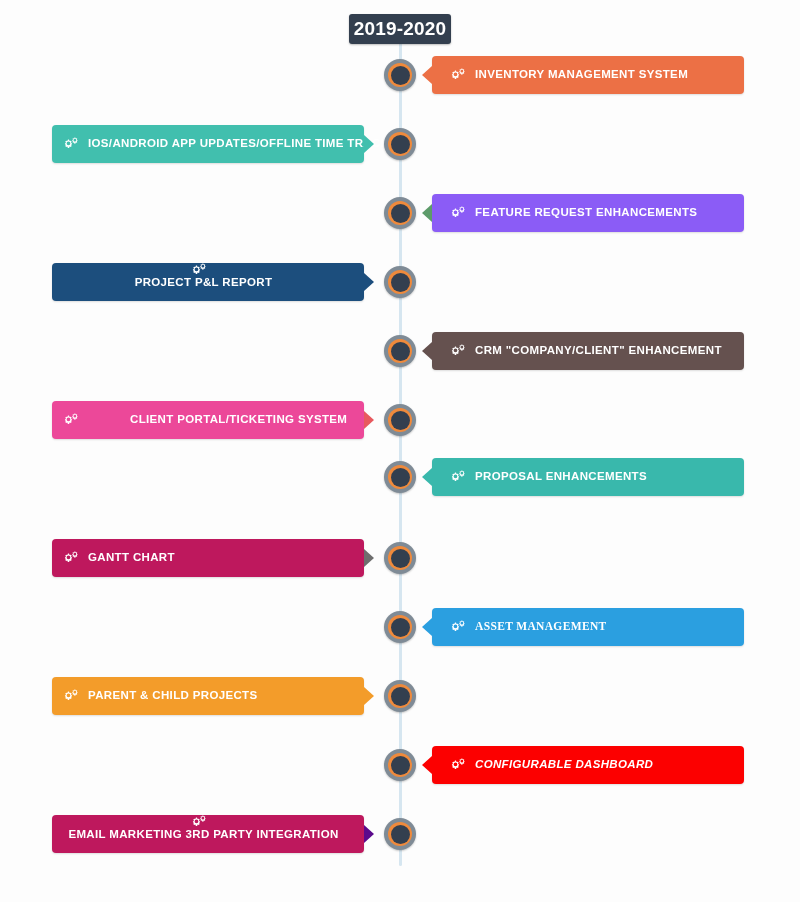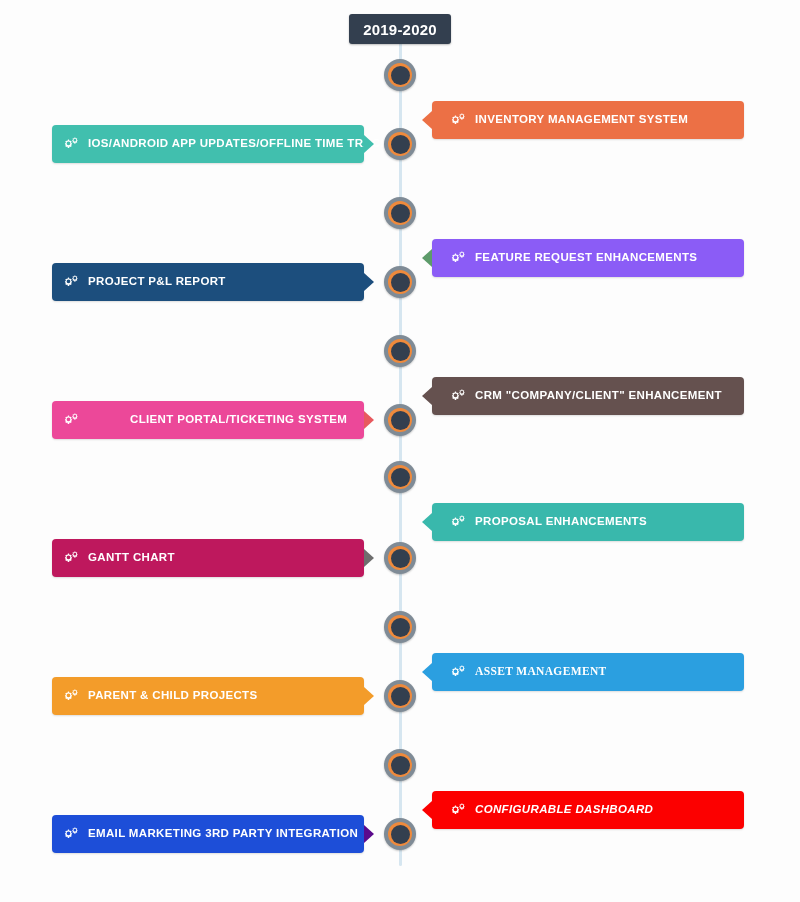--- a/index.html
+++ b/index.html
@@ -43,21 +43,21 @@
     background: #333f4f;
     border-radius: 3px;
     display: flex;
     align-items: center;
     justify-content: center;
     box-shadow: 0 1px 2px rgba(0,0,0,0.25);
     z-index: 6;
   }
   .period-badge-label {
     color: #ffffff;
-    font-size: 15px;
+    font-size: 19px;
     font-weight: bold;
     letter-spacing: 0.2px;
     white-space: nowrap;
     text-align: center;
   }
 
   
   .node {
     position: absolute;
     left: 384px;
@@ -111,21 +111,20 @@
     padding-left: 11px;
     padding-right: 20px;
     justify-content: flex-start;
   }
   .card.right {
     left: 432px;
     width: 312px;
     padding-left: 18px;
     padding-right: 6px;
     justify-content: flex-start;
-    margin-top: 45px;
   }
 
   
   .card.left::after {
     content: "";
     position: absolute;
     right: -10px;
     top: 10px;
     width: 0;
     height: 0;
@@ -215,21 +214,21 @@
             </svg>
           </span>
           <span class="card-label">FEATURE REQUEST ENHANCEMENTS</span>
         </div>
         <div class="node" style="top: 3px;">
           <div class="node-ring"></div>
           <div class="node-core"></div>
         </div>
       </div>
       <div class="row" style="top: 263px;">
-        <div class="card left" style="background: rgb(28, 78, 125); color: rgb(28, 78, 125);">
+        <div class="card left" style="background: rgb(28, 78, 125); color: rgb(28, 78, 125); flex-direction: column;">
           <span class="card-icon">
             <svg viewBox="0 0 576 512" width="16" height="14" aria-hidden="true">
               <path fill="#ffffff" d="M225 106l-19-11a106 106 0 0 0-21 0l-19 11-5 34a80 80 0 0 0-15 9l-32-13-23 15-12 25 22 26a79 79 0 0 0-4 17l-31 16v28l31 16a79 79 0 0 0 4 17l-22 26 12 25 23 15 32-13a80 80 0 0 0 15 9l5 34 19 11a106 106 0 0 0 21 0l19-11 5-34a80 80 0 0 0 15-9l32 13 23-15 12-25-22-26a79 79 0 0 0 4-17l31-16v-28l-31-16a79 79 0 0 0-4-17l22-26-12-25-23-15-32 13a80 80 0 0 0-15-9zM196 160a69 69 0 1 1 0 138 69 69 0 0 1 0-138z"></path>
               <path fill="#ffffff" d="M452 24l-14-8a78 78 0 0 0-16 0l-14 8-4 25a59 59 0 0 0-11 7l-24-10-17 11-9 19 16 19a58 58 0 0 0-3 13l-23 12v20l23 12a58 58 0 0 0 3 13l-16 19 9 19 17 11 24-10a59 59 0 0 0 11 7l4 25 14 8a78 78 0 0 0 16 0l14-8 4-25a59 59 0 0 0 11-7l24 10 17-11 9-19-16-19a58 58 0 0 0 3-13l23-12v-20l-23-12a58 58 0 0 0-3-13l16-19-9-19-17-11-24 10a59 59 0 0 0-11-7zM430 64a51 51 0 1 1 0 102 51 51 0 0 1 0-102z"></path>
             </svg>
           </span>
           <span class="card-label">PROJECT P&amp;L REPORT</span>
         </div>
         <div class="node" style="top: 3px;">
           <div class="node-ring"></div>
@@ -335,21 +334,21 @@
             </svg>
           </span>
           <span class="card-label">CONFIGURABLE DASHBOARD</span>
         </div>
         <div class="node" style="top: 3px;">
           <div class="node-ring"></div>
           <div class="node-core"></div>
         </div>
       </div>
       <div class="row" style="top: 815px;">
-        <div class="card left" style="background: #1d4ed8; color: rgb(91, 10, 140);">
+        <div class="card left" style="background: #be185d; color: rgb(91, 10, 140); flex-direction: column;">
           <span class="card-icon">
             <svg viewBox="0 0 576 512" width="16" height="14" aria-hidden="true">
               <path fill="#ffffff" d="M225 106l-19-11a106 106 0 0 0-21 0l-19 11-5 34a80 80 0 0 0-15 9l-32-13-23 15-12 25 22 26a79 79 0 0 0-4 17l-31 16v28l31 16a79 79 0 0 0 4 17l-22 26 12 25 23 15 32-13a80 80 0 0 0 15 9l5 34 19 11a106 106 0 0 0 21 0l19-11 5-34a80 80 0 0 0 15-9l32 13 23-15 12-25-22-26a79 79 0 0 0 4-17l31-16v-28l-31-16a79 79 0 0 0-4-17l22-26-12-25-23-15-32 13a80 80 0 0 0-15-9zM196 160a69 69 0 1 1 0 138 69 69 0 0 1 0-138z"></path>
               <path fill="#ffffff" d="M452 24l-14-8a78 78 0 0 0-16 0l-14 8-4 25a59 59 0 0 0-11 7l-24-10-17 11-9 19 16 19a58 58 0 0 0-3 13l-23 12v20l23 12a58 58 0 0 0 3 13l-16 19 9 19 17 11 24-10a59 59 0 0 0 11 7l4 25 14 8a78 78 0 0 0 16 0l14-8 4-25a59 59 0 0 0 11-7l24 10 17-11 9-19-16-19a58 58 0 0 0 3-13l23-12v-20l-23-12a58 58 0 0 0-3-13l16-19-9-19-17-11-24 10a59 59 0 0 0-11-7zM430 64a51 51 0 1 1 0 102 51 51 0 0 1 0-102z"></path>
             </svg>
           </span>
           <span class="card-label">EMAIL MARKETING 3RD PARTY INTEGRATION</span>
         </div>
         <div class="node" style="top: 3px;">
           <div class="node-ring"></div>

